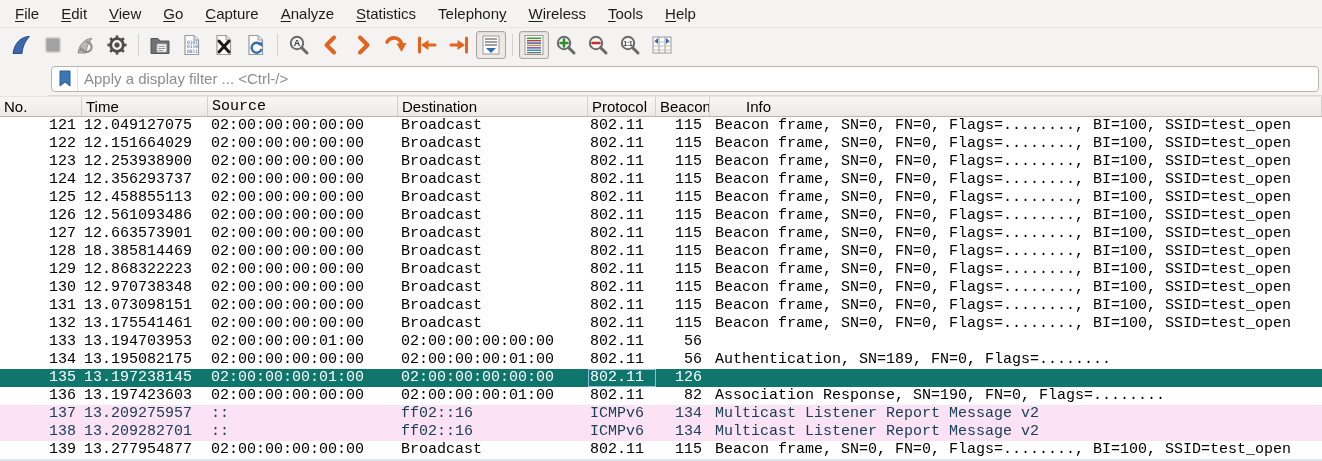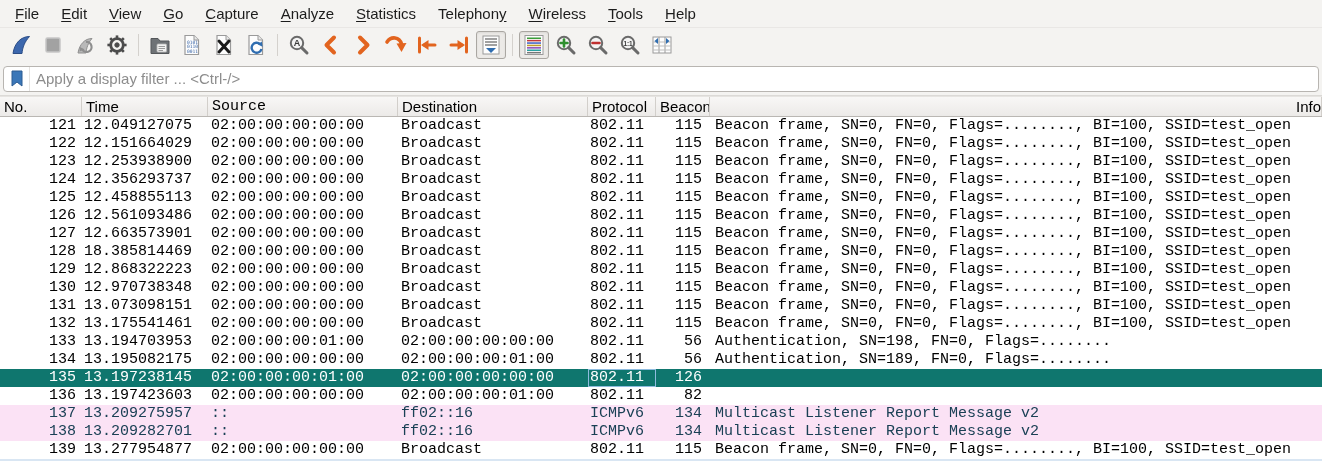--- a/index.html
+++ b/index.html
@@ -12,21 +12,21 @@
   .menu-item .mn { text-decoration:underline; text-underline-offset:2px; }
 
   
   .toolbar { height:34px; background:#f4f3f1; display:flex; align-items:center; padding-left:5px; }
   .tb-btn { width:30px; height:28px; display:flex; align-items:center; justify-content:center; border:1px solid transparent; border-radius:3px; margin:0 1px; }
   .tb-btn.pressed { background:#eceae7; border-color:#aaa7a2; box-shadow:inset 0 1px 2px rgba(0,0,0,.08); }
   .tb-sep { width:1px; height:22px; background:#d4d1cd; margin:0 5px; }
   .tb-btn svg { display:block; }
 
   
-  .filterbar { height:34px; background:#f4f3f1; display:flex; align-items:center; padding:4px 3px; border-bottom:1px solid #dcdad7; }
+  .filterbar { height:34px; background:#f4f3f1; display:flex; align-items:center; padding:4px 3px; border-bottom:1px solid #dcdad7;margin-left:48px; }
   .filter-input { flex:1; height:26px; background:#ffffff; border:1px solid #b8b5b1; border-radius:4px; display:flex; align-items:center; overflow:hidden; }
   .filter-bookmark { width:26px; height:24px; display:flex; align-items:center; justify-content:center; border-right:1px solid #e4e2df; }
   .filter-placeholder { color:#8d8d8d; font-size:15px; padding-left:6px; white-space:nowrap; }
 
   
   .pheader { height:21px; display:flex; background:linear-gradient(#f8f7f6,#eceae8); border-bottom:1px solid #bab7b3; border-top:1px solid #e6e4e1; font-size:15px; color:#000; }
   .pheader .hcell { border-right:1px solid #d2cfcb; padding:1px 0 0 4px; white-space:nowrap; overflow:hidden; }
   .plist { background:#ffffff; font-family:"Liberation Mono","DejaVu Sans Mono",monospace; font-size:15px; }
   .prow { height:18px; line-height:18px; display:flex; color:#000; background:#fff; white-space:nowrap; }
   .prow .cell { overflow:hidden; white-space:pre; }
@@ -249,21 +249,21 @@
   </div>
 </div>
 
 <div class="pheader" id="pheader">
     <div class="hcell c-no" style="text-align: left; padding-left: 4px; padding-right: 0px;">No.</div>
     <div class="hcell c-time" style="text-align: left; padding-left: 4px; padding-right: 0px;">Time</div>
     <div class="hcell c-src" style="text-align: left; padding-left: 4px; padding-right: 0px;">Source</div>
     <div class="hcell c-dst" style="text-align: left; padding-left: 4px; padding-right: 0px;">Destination</div>
     <div class="hcell c-prot" style="text-align: left; padding-left: 4px; padding-right: 0px;">Protocol</div>
     <div class="hcell c-len" style="text-align: left; padding-left: 4px; padding-right: 0px;">Beacon</div>
-    <div class="hcell c-info" style="text-align: right; padding-left: 4px; padding-right: 0px;">Info</div>
+    <div class="hcell c-info" style="text-align: left; padding-left: 4px; padding-right: 0px; margin-left: 32px;">Info</div>
   </div>
 
 <div class="plist" id="plist">
     <div class="prow">
       <div class="cell c-no">121</div>
       <div class="cell c-time">12.049127075</div>
       <div class="cell c-src">02:00:00:00:00:00</div>
       <div class="cell c-dst">Broadcast</div>
       <div class="cell c-prot">802.11</div>
       <div class="cell c-len">115</div>
@@ -368,21 +368,20 @@
       <div class="cell c-len">115</div>
       <div class="cell c-info">Beacon frame, SN=0, FN=0, Flags=........, BI=100, SSID=test_open</div>
     </div>
     <div class="prow">
       <div class="cell c-no">133</div>
       <div class="cell c-time">13.194703953</div>
       <div class="cell c-src">02:00:00:00:01:00</div>
       <div class="cell c-dst">02:00:00:00:00:00</div>
       <div class="cell c-prot">802.11</div>
       <div class="cell c-len">56</div>
-      <div class="cell c-info">Authentication, SN=198, FN=0, Flags=........</div>
     </div>
     <div class="prow">
       <div class="cell c-no">134</div>
       <div class="cell c-time">13.195082175</div>
       <div class="cell c-src">02:00:00:00:00:00</div>
       <div class="cell c-dst">02:00:00:00:01:00</div>
       <div class="cell c-prot">802.11</div>
       <div class="cell c-len">56</div>
       <div class="cell c-info">Authentication, SN=189, FN=0, Flags=........</div>
     </div>
@@ -394,20 +393,21 @@
       <div class="cell c-prot">802.11</div>
       <div class="cell c-len">126</div>
     </div>
     <div class="prow">
       <div class="cell c-no">136</div>
       <div class="cell c-time">13.197423603</div>
       <div class="cell c-src">02:00:00:00:00:00</div>
       <div class="cell c-dst">02:00:00:00:01:00</div>
       <div class="cell c-prot">802.11</div>
       <div class="cell c-len">82</div>
+      <div class="cell c-info">Association Response, SN=190, FN=0, Flags=........</div>
     </div>
     <div class="prow icmpv6">
       <div class="cell c-no">137</div>
       <div class="cell c-time">13.209275957</div>
       <div class="cell c-src">::</div>
       <div class="cell c-dst">ff02::16</div>
       <div class="cell c-prot">ICMPv6</div>
       <div class="cell c-len">134</div>
       <div class="cell c-info">Multicast Listener Report Message v2</div>
     </div>

